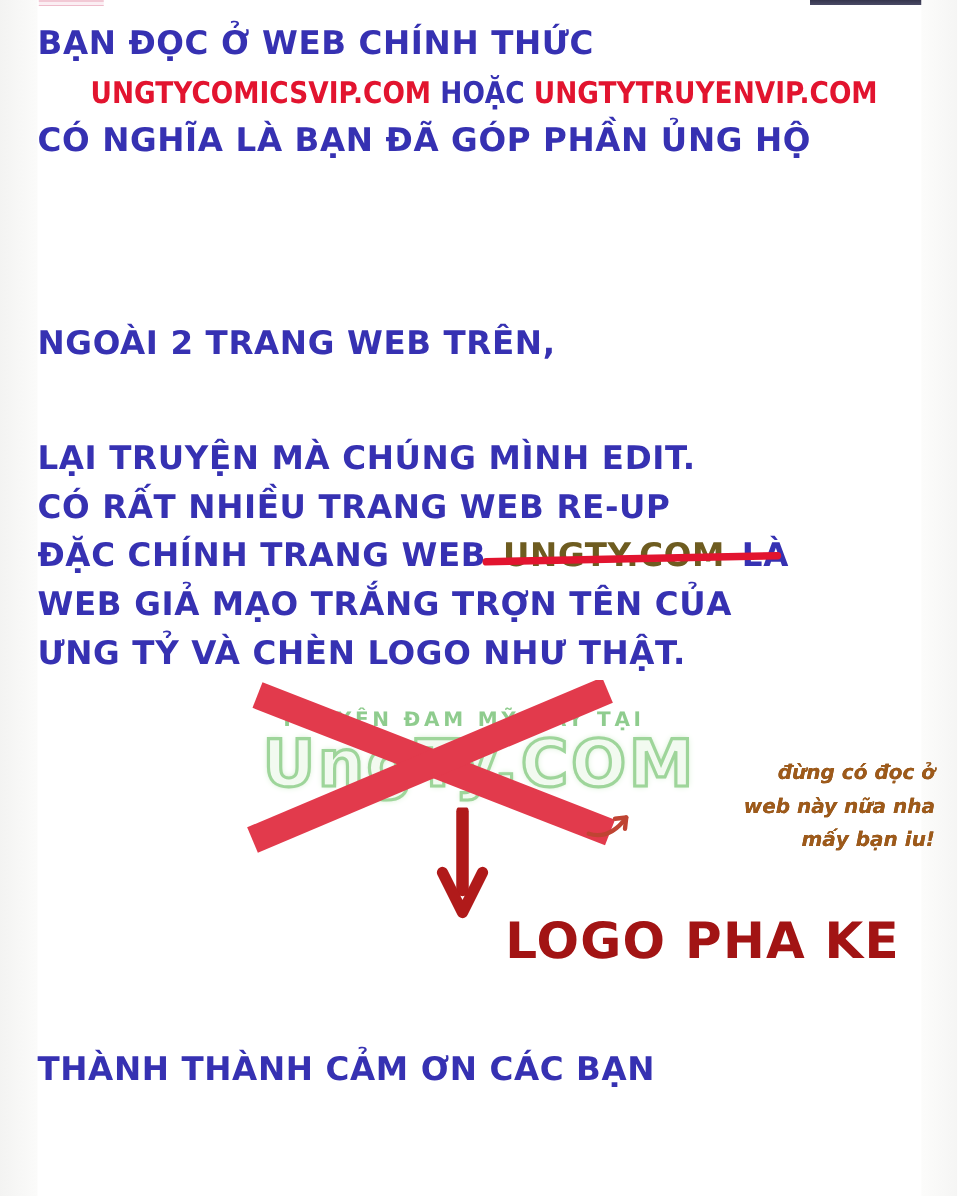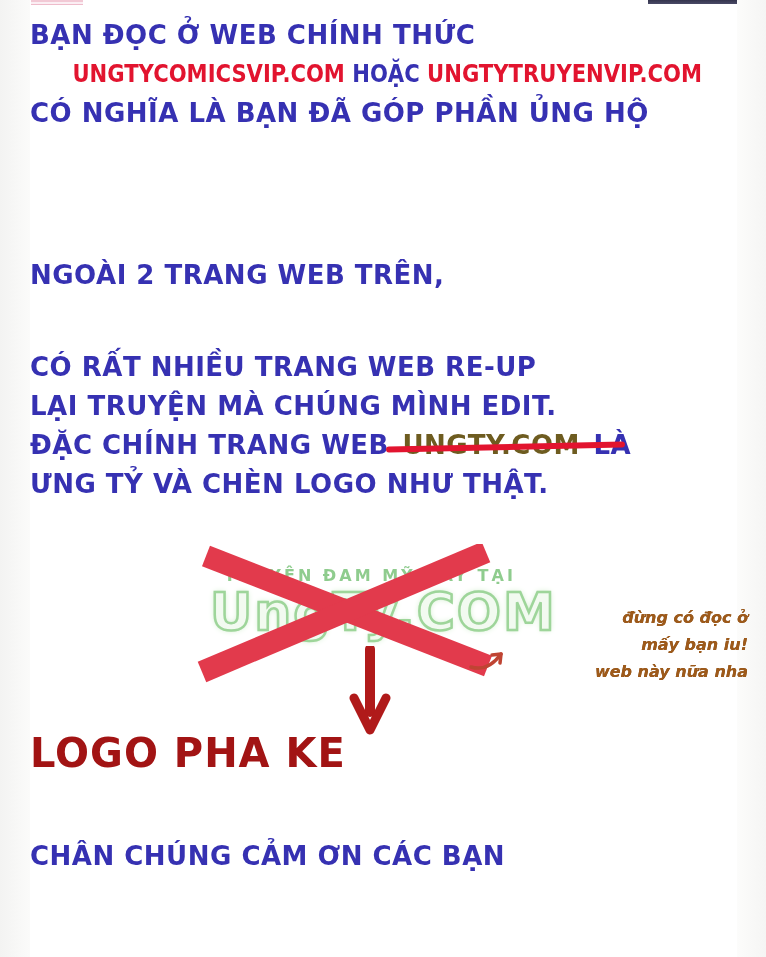--- a/index.html
+++ b/index.html
@@ -55,21 +55,21 @@
   .curved-arrow-svg{position:absolute;left:468px;top:640px;}
   .down-arrow-svg{position:absolute;left:348px;top:646px;}
 
   .note-block{
     position:absolute;left:518px;top:604px;width:230px;text-align:right;
     color:#9e5a1a;font-size:16px;line-height:27px;font-style:italic;
     text-shadow:0 0 0.5px #7a4410;white-space:nowrap;
   }
 
   .fake-label{
-    position:absolute;left:30px;top:730px;width:690px;text-align:left;
+    position:absolute;left:30px;top:730px;width:690px;text-align:right;
     color:#a21414;font-size:40px;letter-spacing:1px;white-space:nowrap;
   }
 </style>
 </head>
 <body>
 
 <div class="page">
 
   <div class="strip-left"></div>
   <div class="strip-right"></div>
@@ -80,51 +80,52 @@
     <div class="line sz-main blue">BẠN ĐỌC Ở WEB CHÍNH THỨC</div>
     <div class="line sz-url squeeze"><span class="red">UNGTYCOMICSVIP.COM</span><span class="blue"> HOẶC </span><span class="red">UNGTYTRUYENVIP.COM</span></div>
     <div class="line sz-main blue">CÓ NGHĨA LÀ BẠN ĐÃ GÓP PHẦN ỦNG HỘ</div>
   </div>
 
   <div class="center-block notice-block">
     <div class="line sz-main blue">NGOÀI 2 TRANG WEB TRÊN,</div>
   </div>
 
   <div class="center-block warning-block">
+    <div class="line sz-main blue">LẠI TRUYỆN MÀ CHÚNG MÌNH EDIT.</div>
     <div class="line sz-main blue">CÓ RẤT NHIỀU TRANG WEB RE-UP</div>
-    <div class="line sz-main blue">LẠI TRUYỆN MÀ CHÚNG MÌNH EDIT.</div>
     <div class="line sz-main blue"><span>ĐẶC CHÍNH TRANG WEB </span><span class="struck"><span>UNGTY.COM</span><span class="strike-line"></span></span><span> LÀ</span></div>
+    <div class="line sz-main blue">WEB GIẢ MẠO TRẮNG TRỢN TÊN CỦA</div>
     <div class="line sz-main blue">ƯNG TỶ VÀ CHÈN LOGO NHƯ THẬT.</div>
   </div>
 
   <div class="logo-cluster">
     <div class="logo-caption">TRUYỆN ĐAM MỸ HAY TẠI</div>
     <div class="logo-brand">UngTy.COM</div>
 
     <svg class="x-svg" width="310" height="140" viewBox="0 0 310 140">
       <line x1="16" y1="12" x2="298" y2="122" stroke="#e23a4c" stroke-width="22"></line>
       <line x1="296" y1="8" x2="12" y2="128" stroke="#e23a4c" stroke-width="22"></line>
     </svg>
 
     <svg class="curved-arrow-svg" width="48" height="34" viewBox="0 0 48 34">
       <path d="M3,27 Q20,32 33,14" fill="none" stroke="#bf4433" stroke-width="3.5" stroke-linecap="round"></path>
       <path d="M33,14 l-9,1 M33,14 l-1,9" fill="none" stroke="#bf4433" stroke-width="3.5" stroke-linecap="round"></path>
     </svg>
 
     <div class="note-block">
       <div>đừng có đọc ở</div>
+      <div>web này nữa nha</div>
       <div>mấy bạn iu!</div>
-      <div>web này nữa nha</div>
     </div>
 
     <svg class="down-arrow-svg" width="44" height="90" viewBox="0 0 44 90">
       <line x1="22" y1="3" x2="22" y2="66" stroke="#b01a1a" stroke-width="10" stroke-linecap="round"></line>
       <path d="M6,52 L22,84 L38,52" fill="none" stroke="#b01a1a" stroke-width="9" stroke-linecap="round" stroke-linejoin="round"></path>
     </svg>
 
     <div class="fake-label">LOGO PHA KE</div>
   </div>
 
   <div class="center-block footer-block">
-    <div class="line sz-main blue">CHÂN CHÚNG CẢM ƠN CÁC BẠN</div>
+    <div class="line sz-main blue">THÀNH THÀNH CẢM ƠN CÁC BẠN</div>
   </div>
 
 </div>
 
 </body></html>

